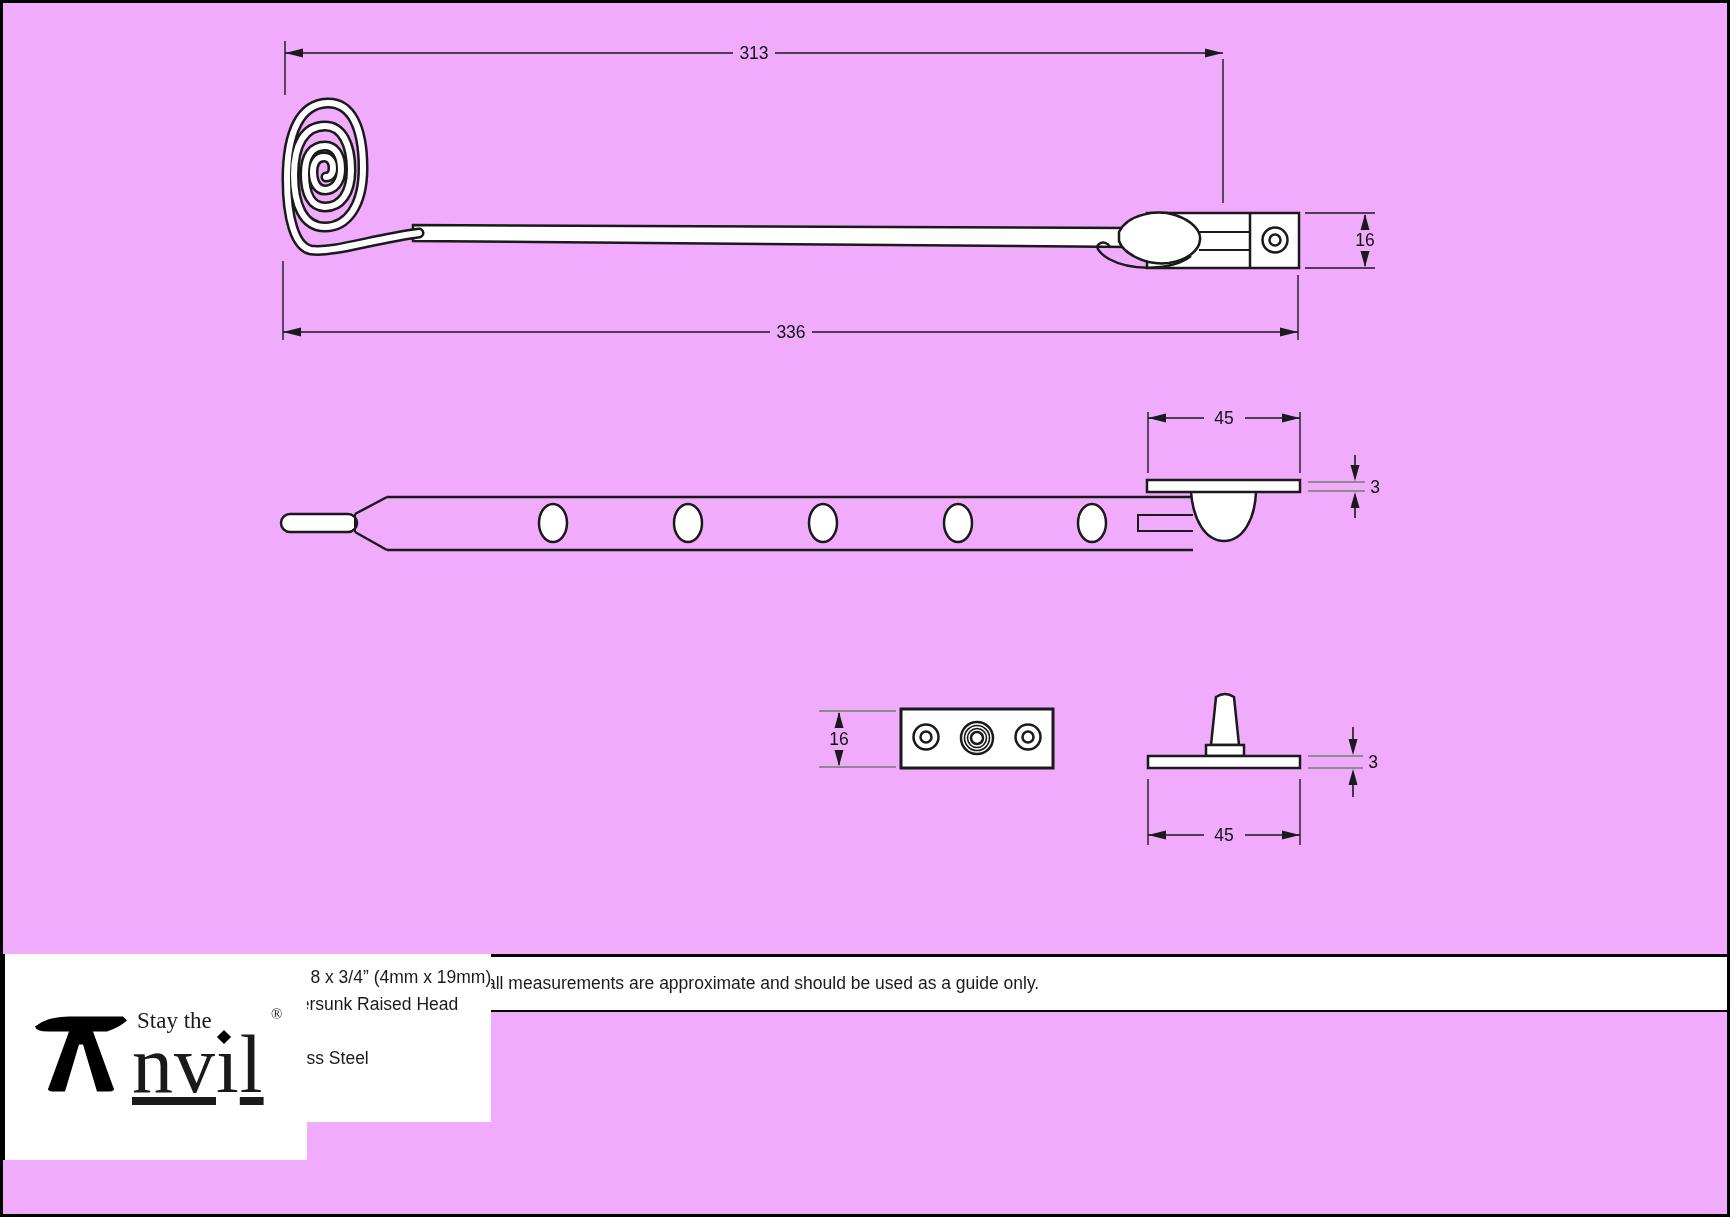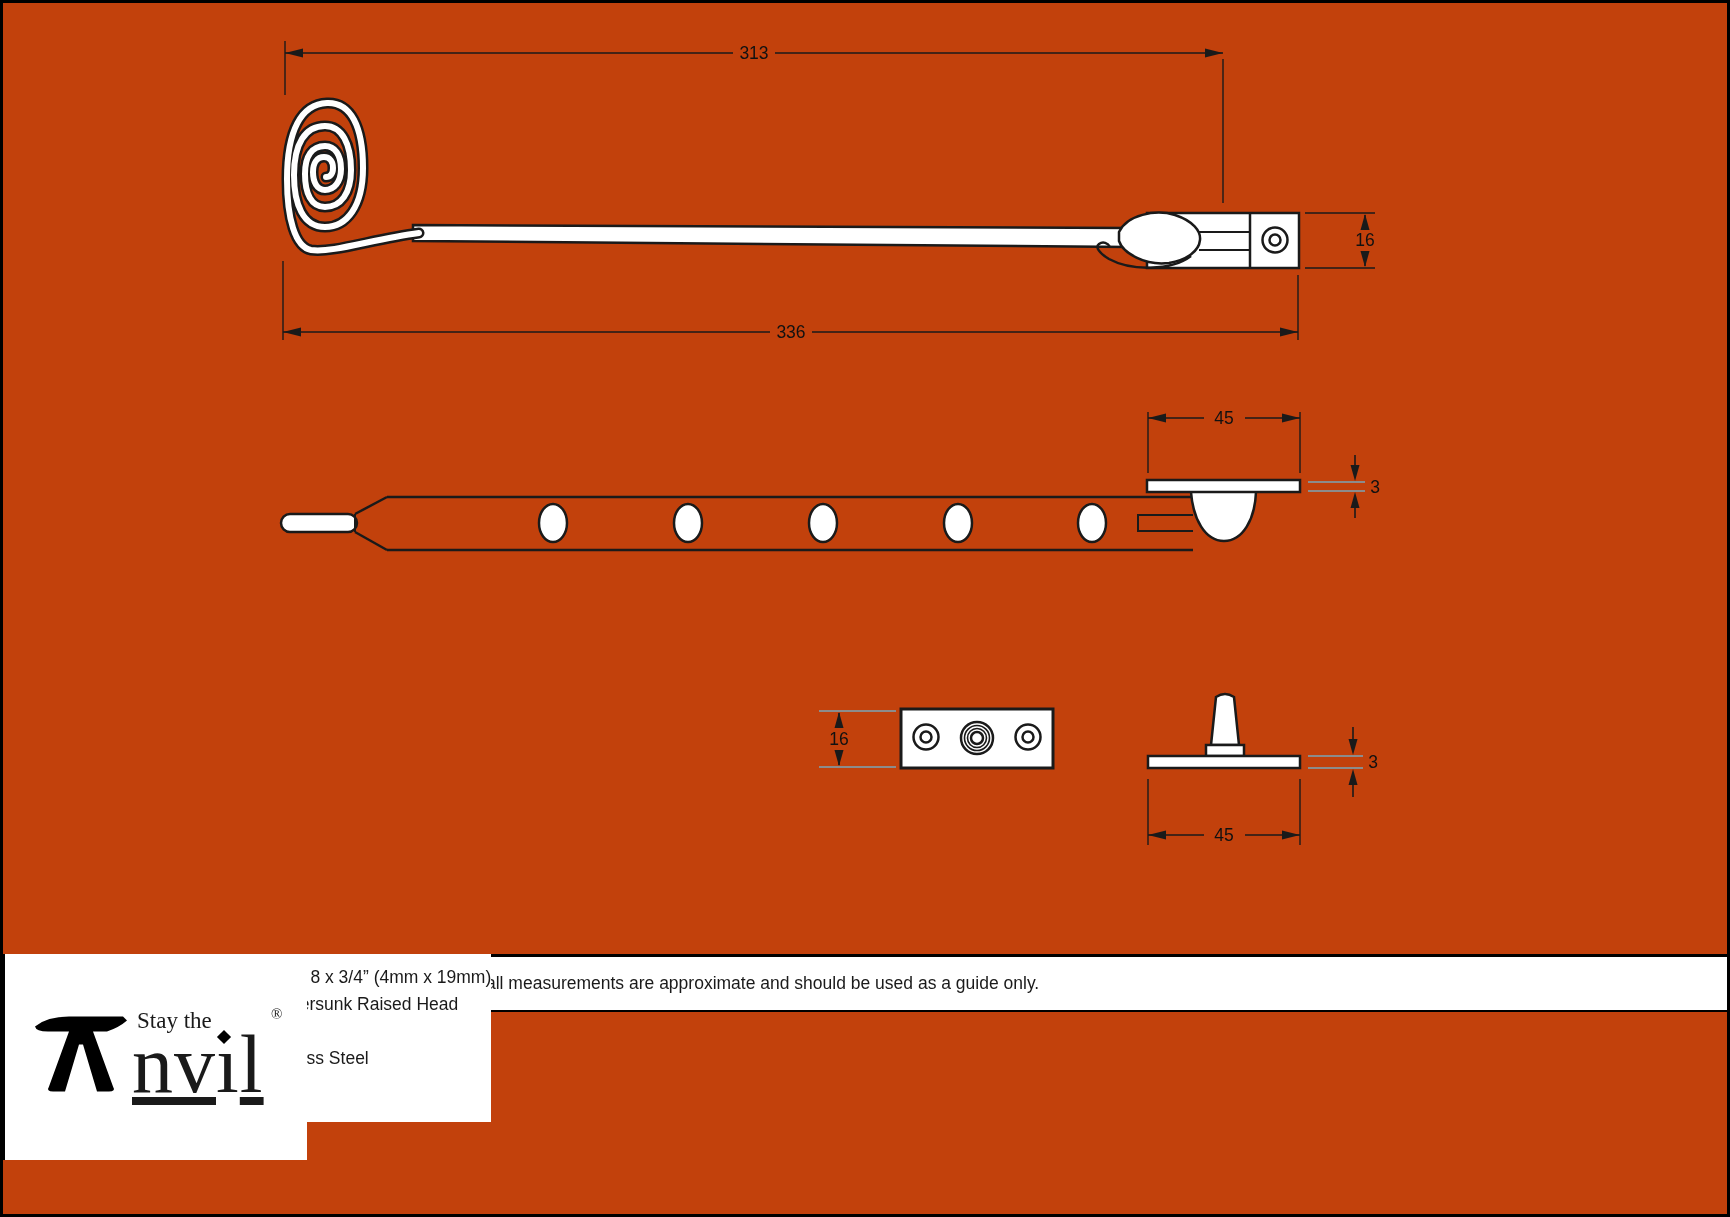--- a/index.html
+++ b/index.html
@@ -1,16 +1,16 @@
 <!DOCTYPE html>
 <html><head>
 <meta charset="utf-8">
 <style>
   html,body{margin:0;padding:0;background:#e8e8e8;}
-  #stage{position:relative;width:1730px;height:1217px;background:#c2410c;border:3px solid #000;
+  #stage{position:relative;width:1730px;height:1217px;background:#f0abfc;border:3px solid #000;
          box-sizing:border-box;font-family:"Liberation Sans",sans-serif;color:#1a1a1a;overflow:hidden;}
   svg text{font-family:"Liberation Sans",sans-serif;font-size:17.5px;fill:#111;}
   .cell{position:absolute;box-sizing:border-box;background:#fff;}
   .note-row{left:0;top:947;width:1724px;height:58px;border-top:3px solid #000;border-bottom:2px solid #000;
             display:flex;align-items:center;padding-left:17px;font-size:17.5px;}
   .hdr{top:1005;height:38px;border-bottom:2px solid #000;display:flex;align-items:center;
        padding-left:17px;font-size:17.5px;}
   .hdr1{left:0;width:446;border-right:2px solid #000;}
   .hdr2{left:446;width:410;border-right:2px solid #000;}
   .hdr3{left:856;width:564;}

